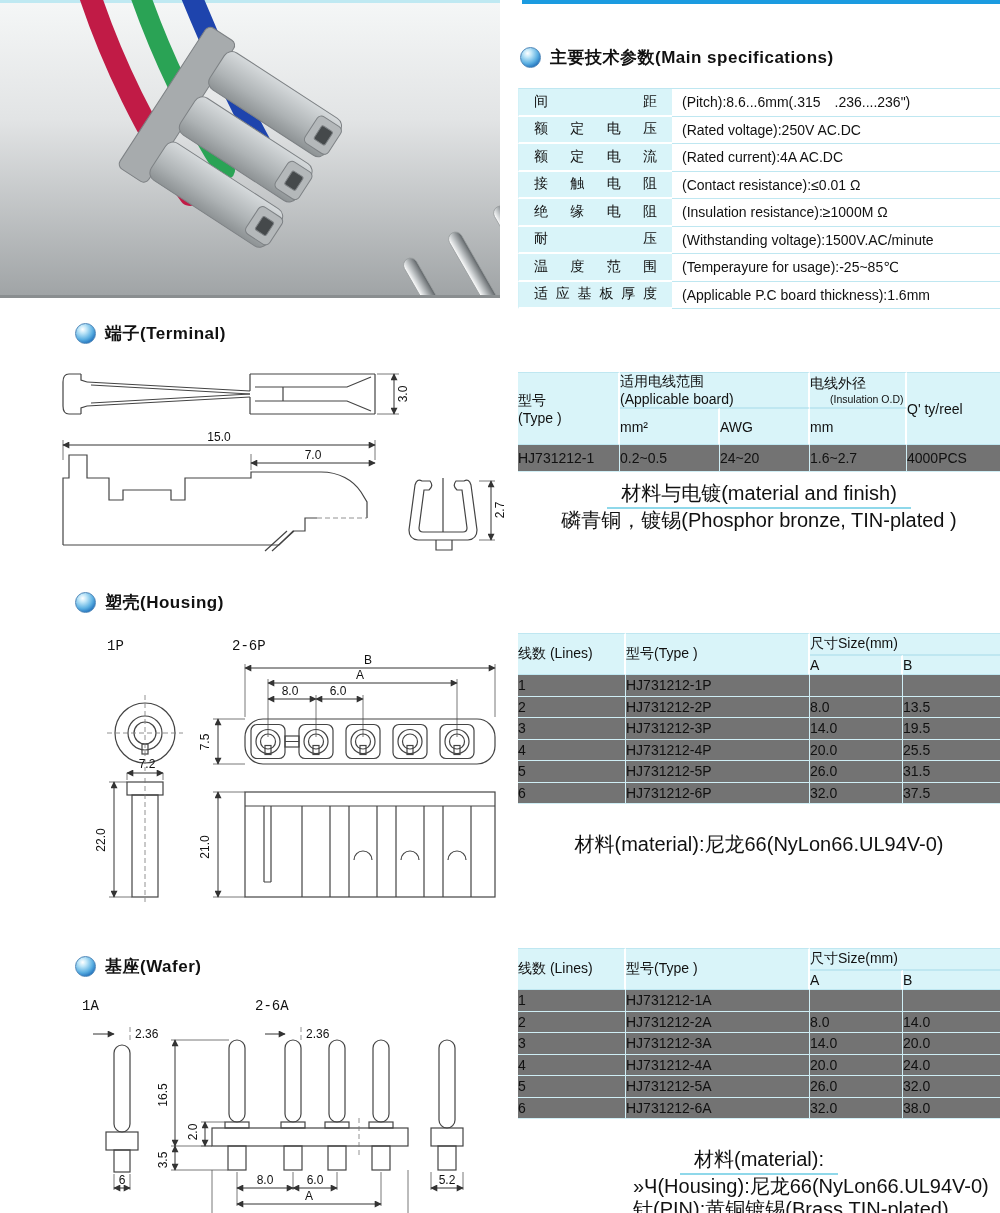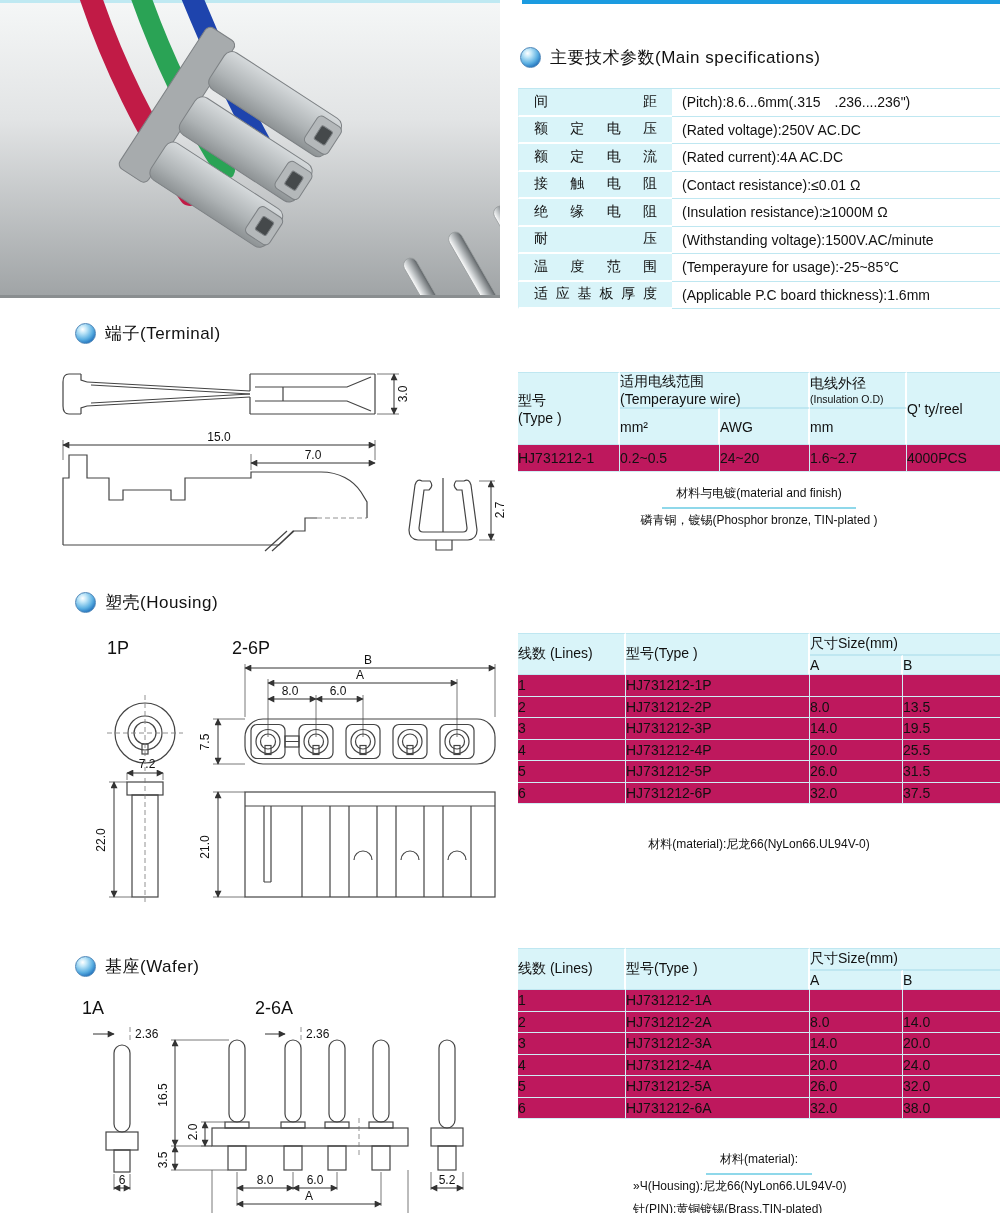--- a/index.html
+++ b/index.html
@@ -4,40 +4,40 @@
 <style>
   html,body{margin:0;padding:0;}
   .page{position:relative;width:1000px;height:1213px;background:#fff;overflow:hidden;
         font-family:"Liberation Sans","DejaVu Sans",sans-serif;color:#111;}
   .abs{position:absolute;}
   .topbar{position:absolute;left:522px;top:0;width:478px;height:4px;background:#1b9be0;}
   .heading{position:absolute;display:flex;align-items:center;gap:9px;}
   .ball{width:19px;height:19px;border-radius:50%;
         background:radial-gradient(circle at 35% 28%, #ffffff 0%, #bfe6f8 22%, #5cb0e2 55%, #1565b5 85%, #0d4f96 100%);
         border:1px solid #4e86b8;flex:0 0 auto;}
-  .heading .t{font-size:17px;font-weight:normal;letter-spacing:.5px;}
-  .small-label{position:absolute;font-size:18px;}
+  .heading .t{font-size:17px;font-weight:bold;letter-spacing:.5px;}
+  .small-label{position:absolute;font-size:14px;font-family:Liberation Mono, monospace;}
   
   .spec-table{position:absolute;left:518px;top:88px;width:482px;border-collapse:separate;
       border-spacing:0;table-layout:fixed;font-size:14px;}
   .spec-table td{height:25.5px;padding:0;vertical-align:middle;margin-left:32px;}
   .spec-table td.sl{background:#d9f4f9;border-bottom:2px solid #fff;border-left:1px solid #d3f1f7;
       padding:0 15px;text-align:justify;text-align-last:justify;}
   .spec-table td.sv{background:#fff;border-bottom:1px solid #bfe7f1;padding-left:10px;}
   .spec-table tr.first td{border-top:1px solid #bfe7f1;}
   
   .grid{position:absolute;border-collapse:separate;border-spacing:0;table-layout:fixed;
       font-size:14px;text-align:left;}
   .grid th{background:#d9f4f9;font-weight:normal;border-right:2px solid #fff;
       border-bottom:1px solid #bfe7f1;border-top:1px solid #bfe7f1;padding:0;}
   .grid th.noR{border-right:none;}
-  .grid td{background:#be185d;border-right:1px solid #cfeef5;border-bottom:1px solid #cfeef5;padding:0;}
+  .grid td{background:#737373;border-right:1px solid #cfeef5;border-bottom:1px solid #cfeef5;padding:0;}
   .grid td.noR{border-right:none;}
-  .sub{font-size:10.5px;}
-  .note{position:absolute;width:482px;text-align:center;font-size:12px;line-height:23px;}
+  .sub{font-size:10.5px;margin-left:20px;}
+  .note{position:absolute;width:482px;text-align:center;font-size:20px;line-height:23px;}
   .note .underlined{display:inline-block;border-bottom:2px solid #8fd8ea;padding:0 14px 2px 14px;}
   .note .left-lines{text-align:left;padding-left:115px;}
   svg text{font-family:"Liberation Sans","DejaVu Sans",sans-serif;}
   .dt{font-size:12px;fill:#111;text-anchor:middle;}
   .dts{font-size:12px;fill:#111;text-anchor:start;}
   .ln{fill:none;stroke:#444;stroke-width:1.2;}
   .lnt{fill:none;stroke:#444;stroke-width:1;}
   .dim{fill:none;stroke:#333;stroke-width:1;}
   .ext{fill:none;stroke:#555;stroke-width:.8;}
   .dash{fill:none;stroke:#777;stroke-width:.8;stroke-dasharray:5 3;}
@@ -203,21 +203,21 @@
         <col>
       </colgroup>
     <tbody>
         <tr style="height:34px">
       <th rowspan="2">
         <div>型号</div>
             <div>(Type )</div>
           </th>
       <th colspan="2">
         <div>适用电线范围</div>
-            <div>(Temperayure wire)</div>
+            <div>(Applicable board)</div>
           </th>
       <th>
         <div>电线外径</div>
             <div class="sub">(Insulation O.D)</div>
           </th>
       <th rowspan="2" class="noR">Q' ty/reel</th>
     </tr>
     <tr style="height:37px">
       <th>mm²</th>
       <th>AWG</th>

